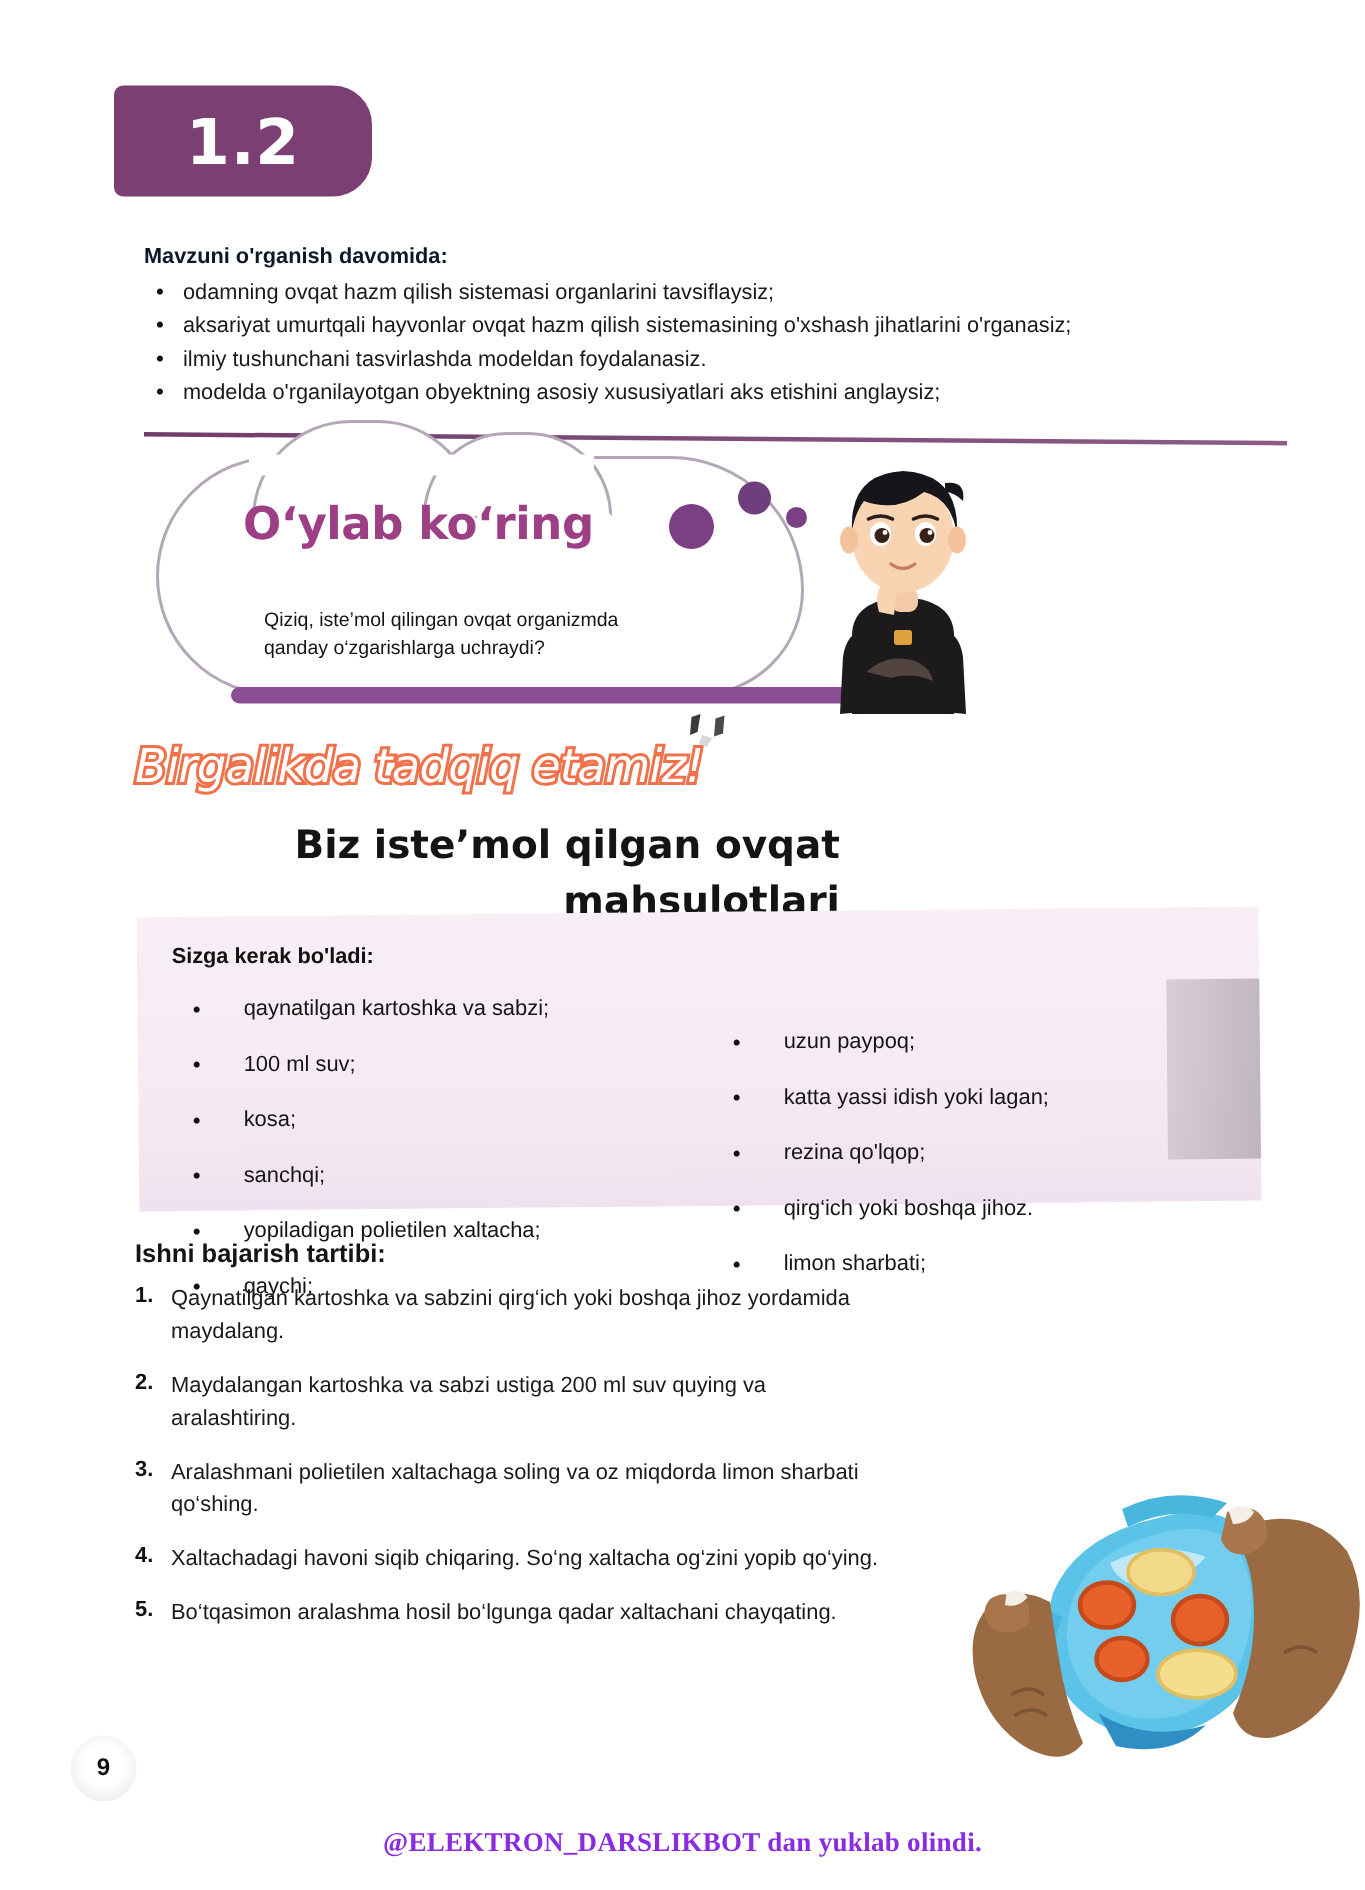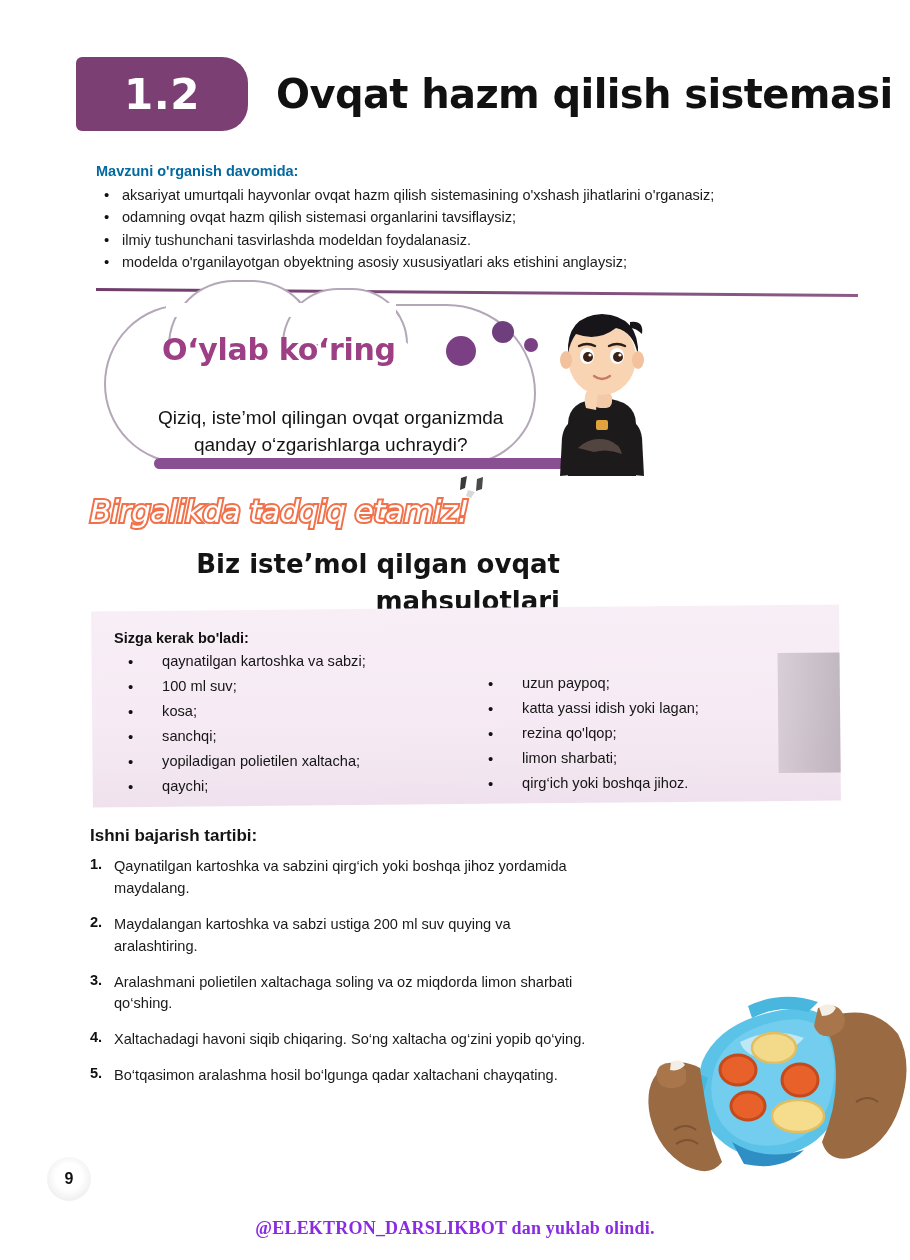--- a/index.html
+++ b/index.html
@@ -24,21 +24,21 @@
     font-family: "DejaVu Sans", sans-serif;
   }
   .page-title {
     margin-left: 28px; font-size: 40px; font-weight: bold; color: #111;
     letter-spacing: -0.6px; white-space: nowrap;
     font-family: "DejaVu Sans", sans-serif;
   }
 
   
   .objectives { position: absolute; left: 96px; top: 163px; width: 790px; }
-  .objectives h3 { font-size: 14.5px; font-weight: bold; color: #0369a1; margin-bottom: 5px; }
+  .objectives h3 { font-size: 14.5px; font-weight: bold; color: #0f172a; margin-bottom: 5px; }
   .objectives ul { list-style: none; }
   .objectives li {
     position: relative; padding-left: 26px; font-size: 14.5px; color: #1a1a1a;
     line-height: 1.54; white-space: nowrap;
   }
   .objectives li::before {
     content: "\2022"; position: absolute; left: 8px; top: -1px; font-size: 15px; color: #111;
   }
   .rule {
     position: absolute; left: 96px; top: 288px; width: 762px; height: 3px;
@@ -65,22 +65,22 @@
   }
   .cloud-mask {
     position: absolute; left: 66px; top: 3px; width: 230px; height: 14px; background: #fff; z-index: 2;
   }
   .think-title {
     position: absolute; left: 62px; top: 32px; z-index: 3;
     font-size: 30px; font-weight: bold; color: #9c3f85; letter-spacing: -0.3px;
     font-family: "DejaVu Sans", sans-serif;
   }
   .think-text {
-    position: absolute; left: 58px; top: 104px; z-index: 3;
-    font-size: 19px; color: #141414; line-height: 1.44; white-space: nowrap; text-align: center;
+    position: absolute; left: 76px; top: 104px; z-index: 3;
+    font-size: 13px; color: #141414; line-height: 1.44; white-space: nowrap;
   }
   .dot { position: absolute; border-radius: 50%; background: #7b3f84; }
   .dot-a { left: 346px; top: 36px; width: 30px; height: 30px; }
   .dot-b { left: 392px; top: 21px; width: 22px; height: 22px; background: #6f3f7d; }
   .dot-c { left: 424px; top: 38px; width: 14px; height: 14px; }
   .think-bar {
     position: absolute; left: 54px; top: 158px; width: 486px; height: 11px;
     background: #8a4f93; border-radius: 6px;
   }
   .boy { position: absolute; left: 438px; top: -2px; width: 128px; height: 178px; }
@@ -115,21 +115,21 @@
     background: linear-gradient(90deg, rgba(180,170,180,.45), rgba(150,140,150,.55));
   }
   .mat-inner { position: absolute; left: 22px; top: 22px; right: 10px; transform: rotate(0.55deg); }
   .mat-title { font-size: 14.5px; font-weight: bold; color: #111; margin-bottom: 3px; }
   .mat-cols { display: flex; }
   .mat-col { width: 358px; }
   .mat-col.right { margin-left: 4px; padding-top: 22px; }
   .mat-col ul { list-style: none; }
   .mat-col li {
     position: relative; padding-left: 48px; font-size: 14.6px; color: #151515;
-    line-height: 1.72; white-space: nowrap;
+    line-height: 1.72; white-space: nowrap; margin-top: 12px;
   }
   .mat-col li::before {
     content: "\2022"; position: absolute; left: 14px; top: 0; font-size: 15px; color: #111;
   }
 
   
   .proc-title {
     position: absolute; left: 90px; top: 826px;
     font-size: 17px; font-weight: bold; color: #141414;
   }
@@ -159,28 +159,27 @@
 </style>
 </head>
 <body>
 
 <div class="page">
 
   <div class="header">
     <div class="chapter-badge">
       <span class="num">1.2</span>
     </div>
-    <div class="page-title">Ovqat hazm qilish sistemasi</div>
   </div>
 
   <div class="objectives">
     <h3>Mavzuni o'rganish davomida:</h3>
     <ul>
+      <li>odamning ovqat hazm qilish sistemasi organlarini tavsiflaysiz;</li>
       <li>aksariyat umurtqali hayvonlar ovqat hazm qilish sistemasining o'xshash jihatlarini o'rganasiz;</li>
-      <li>odamning ovqat hazm qilish sistemasi organlarini tavsiflaysiz;</li>
       <li>ilmiy tushunchani tasvirlashda modeldan foydalanasiz.</li>
       <li>modelda o'rganilayotgan obyektning asosiy xususiyatlari aks etishini anglaysiz;</li>
     </ul>
   </div>
   <div class="rule"></div>
 
   <div class="think-zone">
     <div class="cloud"></div>
     <div class="cloud-mask"></div>
     <div class="think-title">O‘ylab ko‘ring</div>
@@ -243,22 +242,22 @@
             <li>sanchqi;</li>
             <li>yopiladigan polietilen xaltacha;</li>
             <li>qaychi;</li>
           </ul>
         </div>
         <div class="mat-col right">
           <ul>
             <li>uzun paypoq;</li>
             <li>katta yassi idish yoki lagan;</li>
             <li>rezina qo'lqop;</li>
+            <li>qirg‘ich yoki boshqa jihoz.</li>
             <li>limon sharbati;</li>
-            <li>qirg‘ich yoki boshqa jihoz.</li>
           </ul>
         </div>
       </div>
     </div>
   </div>
 
   <div class="proc-title">Ishni bajarish tartibi:</div>
   <div class="proc">
     <div class="proc-item">
       <span class="proc-num">1.</span>

